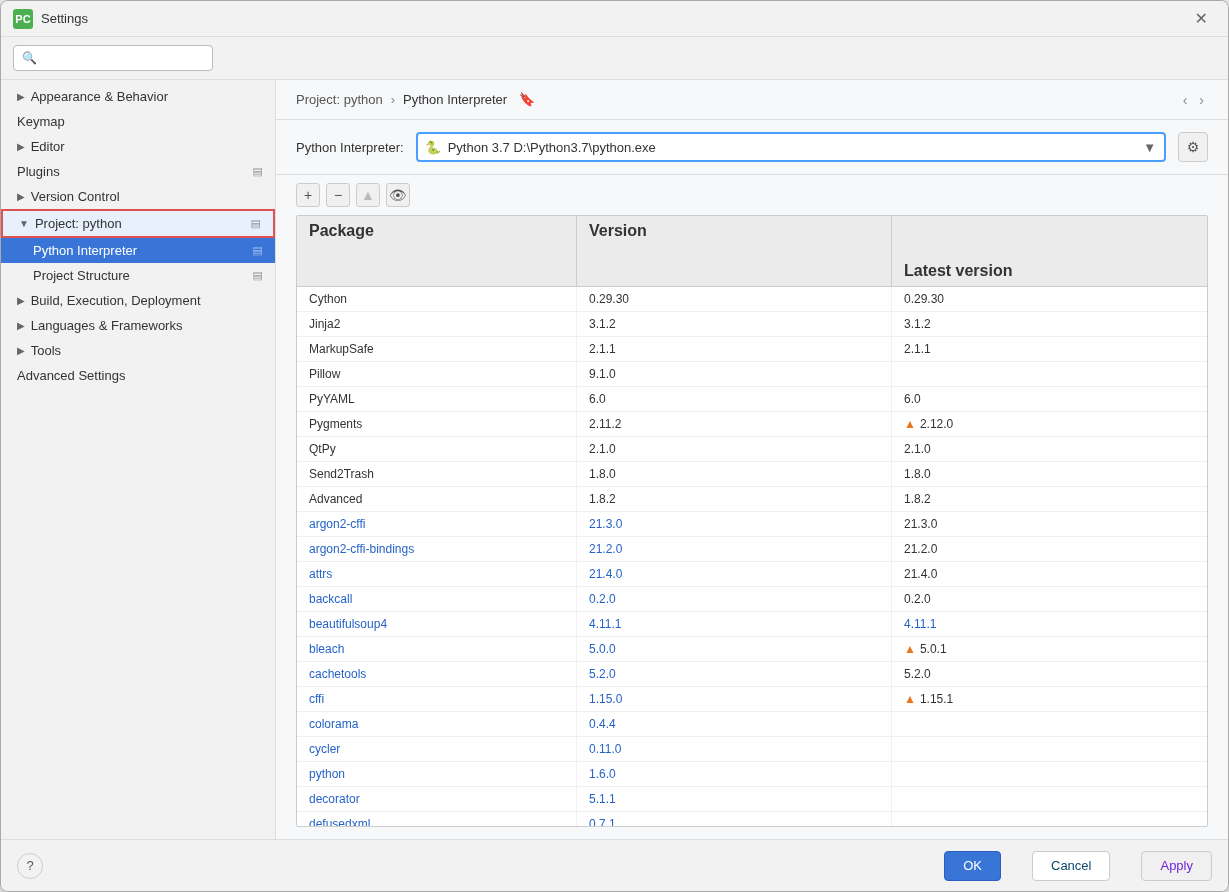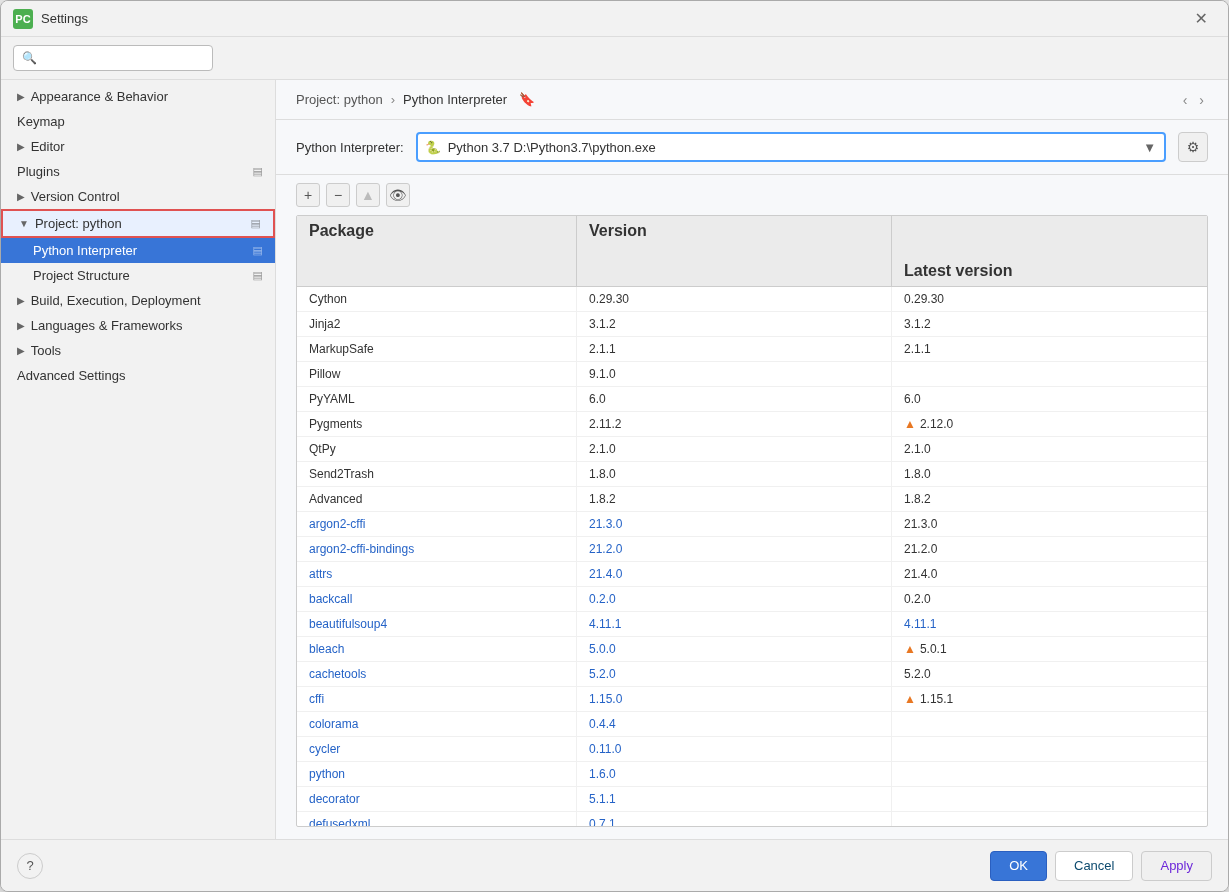--- a/index.html
+++ b/index.html
@@ -325,20 +325,21 @@
       display: flex;
       gap: 8px;
     }
     .btn {
       height: 30px;
       padding: 0 18px;
       border-radius: 4px;
       font-size: 13px;
       cursor: pointer;
       border: 1px solid #ccc;
+      margin-left: 23px;
     }
     .btn-primary {
       background: #3875d7;
       color: white;
       border-color: #2a5fc0;
     }
     .btn-secondary {
       background: white;
       color: #0c4a6e;
     }

